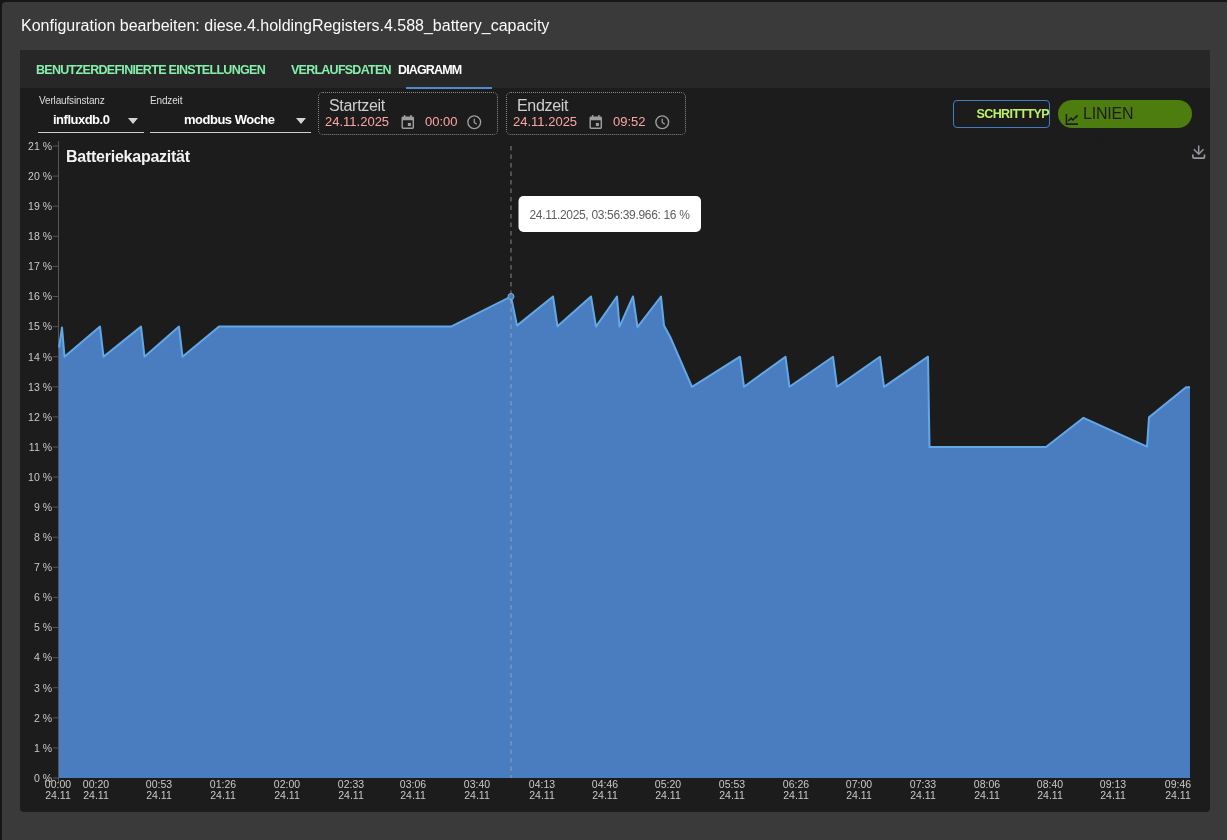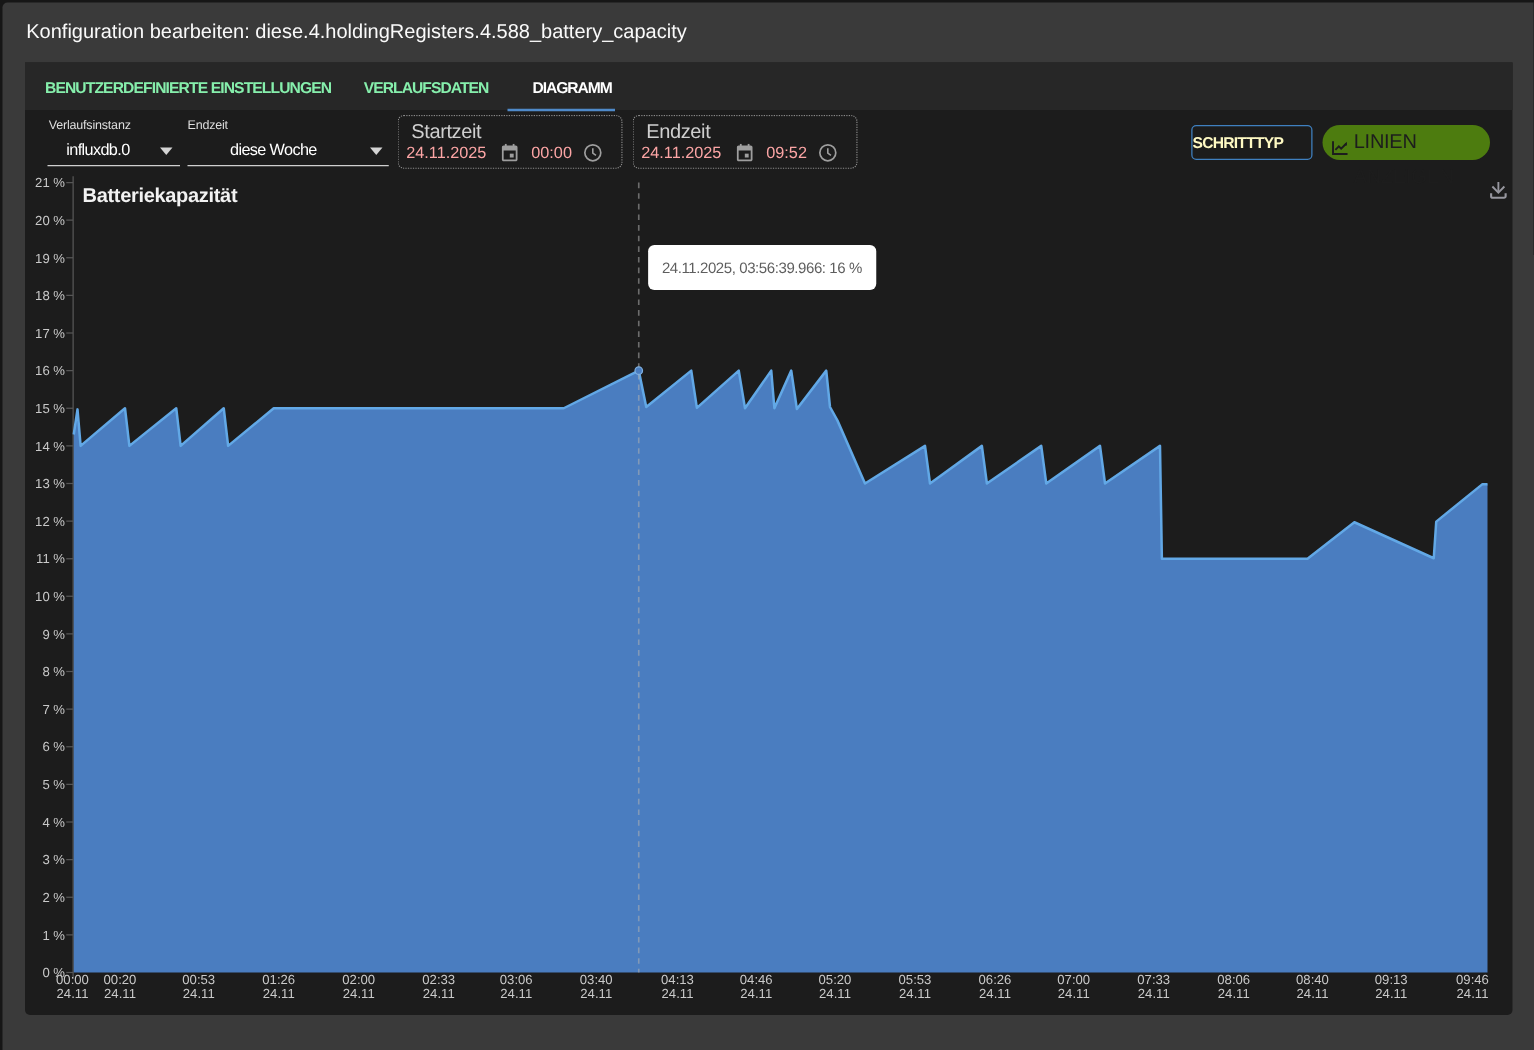--- a/index.html
+++ b/index.html
@@ -3,46 +3,46 @@
 *{margin:0;padding:0;box-sizing:border-box}
 body{width:1227px;height:840px;background:#161616;font-family:"Liberation Sans",sans-serif;position:relative;overflow:hidden}
 .surface{position:absolute;left:2px;top:2px;width:1225px;height:838px;background:#3a3a3a;border-radius:4px 0 0 0}
 .title{position:absolute;left:21px;top:17px;font-size:16px;color:#fafafa}
 .content{position:absolute;left:20px;top:50px;width:1190px;height:762px;background:#1c1c1c;border-radius:0 0 4px 4px}
 .tabbar{position:absolute;left:0;top:0;width:1190px;height:38px;background:#272727}
 .tab{position:absolute;top:0;height:38px;line-height:40px;font-size:12.5px;font-weight:bold;color:#86efac}
 .tab.active{color:#fff}
 .indicator{position:absolute;left:385.5px;top:37px;width:86px;height:2px;background:#4f8ac9}
 .lbl{position:absolute;font-size:10px;letter-spacing:-0.15px;color:#dedede}
-.val{position:absolute;font-size:13px;letter-spacing:-0.5px;font-weight:normal;color:#fff}
+.val{position:absolute;font-size:13px;letter-spacing:-0.5px;font-weight:bold;color:#fff}
 .uline{position:absolute;height:1px;background:#cfcfcf}
 .arrow{position:absolute;width:0;height:0;border-left:5.5px solid transparent;border-right:5.5px solid transparent;border-top:6px solid #d4d4d4}
 .dtbox{position:absolute;top:42px;width:180px;height:43px;border:1px dotted #8a8a8a;border-radius:5px}
 .dtlbl{position:absolute;left:10px;top:4px;font-size:16px;letter-spacing:-0.3px;color:#cfcfcf}
 .dtval{position:absolute;top:21px;font-size:13px;color:#fca5a5}
 .icon{position:absolute;top:22px}
-.btn1{position:absolute;left:933px;top:50px;width:97px;height:28px;border:1px solid #3f80c0;border-radius:4px;color:#fef9c3;font-size:12.5px;letter-spacing:-0.6px;font-weight:bold;text-align:left;line-height:26px}
+.btn1{position:absolute;left:933px;top:50px;width:97px;height:28px;border:1px solid #3f80c0;border-radius:4px;color:#bef264;font-size:12.5px;letter-spacing:-0.6px;font-weight:bold;text-align:right;line-height:26px}
 .btn2{position:absolute;left:1038px;top:50px;width:133.5px;height:28px;background:#4d7c0f;border-radius:14px;color:#1d1d1d;font-size:16px;letter-spacing:-0.22px;font-weight:normal;line-height:28px}
 </style></head>
 <body>
 <div class="surface"></div>
 <div class="title">Konfiguration bearbeiten: diese.4.holdingRegisters.4.588_battery_capacity</div>
 <div class="content">
   <div class="tabbar">
     <div class="tab" style="left:16px;letter-spacing:-0.7px">BENUTZERDEFINIERTE EINSTELLUNGEN</div>
     <div class="tab" style="left:271px;letter-spacing:-0.75px">VERLAUFSDATEN</div>
-    <div class="tab active" style="left:406px;letter-spacing:-0.85px">DIAGRAMM</div>
+    <div class="tab active" style="left:378px;letter-spacing:-0.85px">DIAGRAMM</div>
     <div class="indicator"></div>
   </div>
   <div class="lbl" style="left:19px;top:45px">Verlaufsinstanz</div>
   <div class="val" style="left:33px;top:62px">influxdb.0</div>
   <div class="arrow" style="left:108px;top:68px"></div>
   <div class="uline" style="left:18px;top:82px;width:106px"></div>
   <div class="lbl" style="left:130px;top:45px">Endzeit</div>
-  <div class="val" style="left:164px;top:62px">diese Woche</div>
+  <div class="val" style="left:164px;top:62px">modbus Woche</div>
   <div class="arrow" style="left:276px;top:68px"></div>
   <div class="uline" style="left:130px;top:82px;width:161px"></div>
   <div class="dtbox" style="left:298px">
     <div class="dtlbl">Startzeit</div>
     <div class="dtval" style="left:6px">24.11.2025</div>
     <div class="icon" style="left:82px"><svg width="13.5" height="14.5" viewBox="0 0 14 15">
           <path fill="#9e9e9e" d="M12 1.5h-1V0h-1.5v1.5h-5V0H3v1.5H2C1.2 1.5.5 2.2.5 3v10c0 .8.7 1.5 1.5 1.5h10c.8 0 1.5-.7 1.5-1.5V3c0-.8-.7-1.5-1.5-1.5zm0 11.5H2V5.5h10V13z"></path>
           <rect x="7.1" y="8.2" width="3.2" height="3.2" fill="#9e9e9e"></rect>
         </svg></div>
     <div class="dtval" style="left:106px">00:00</div>

